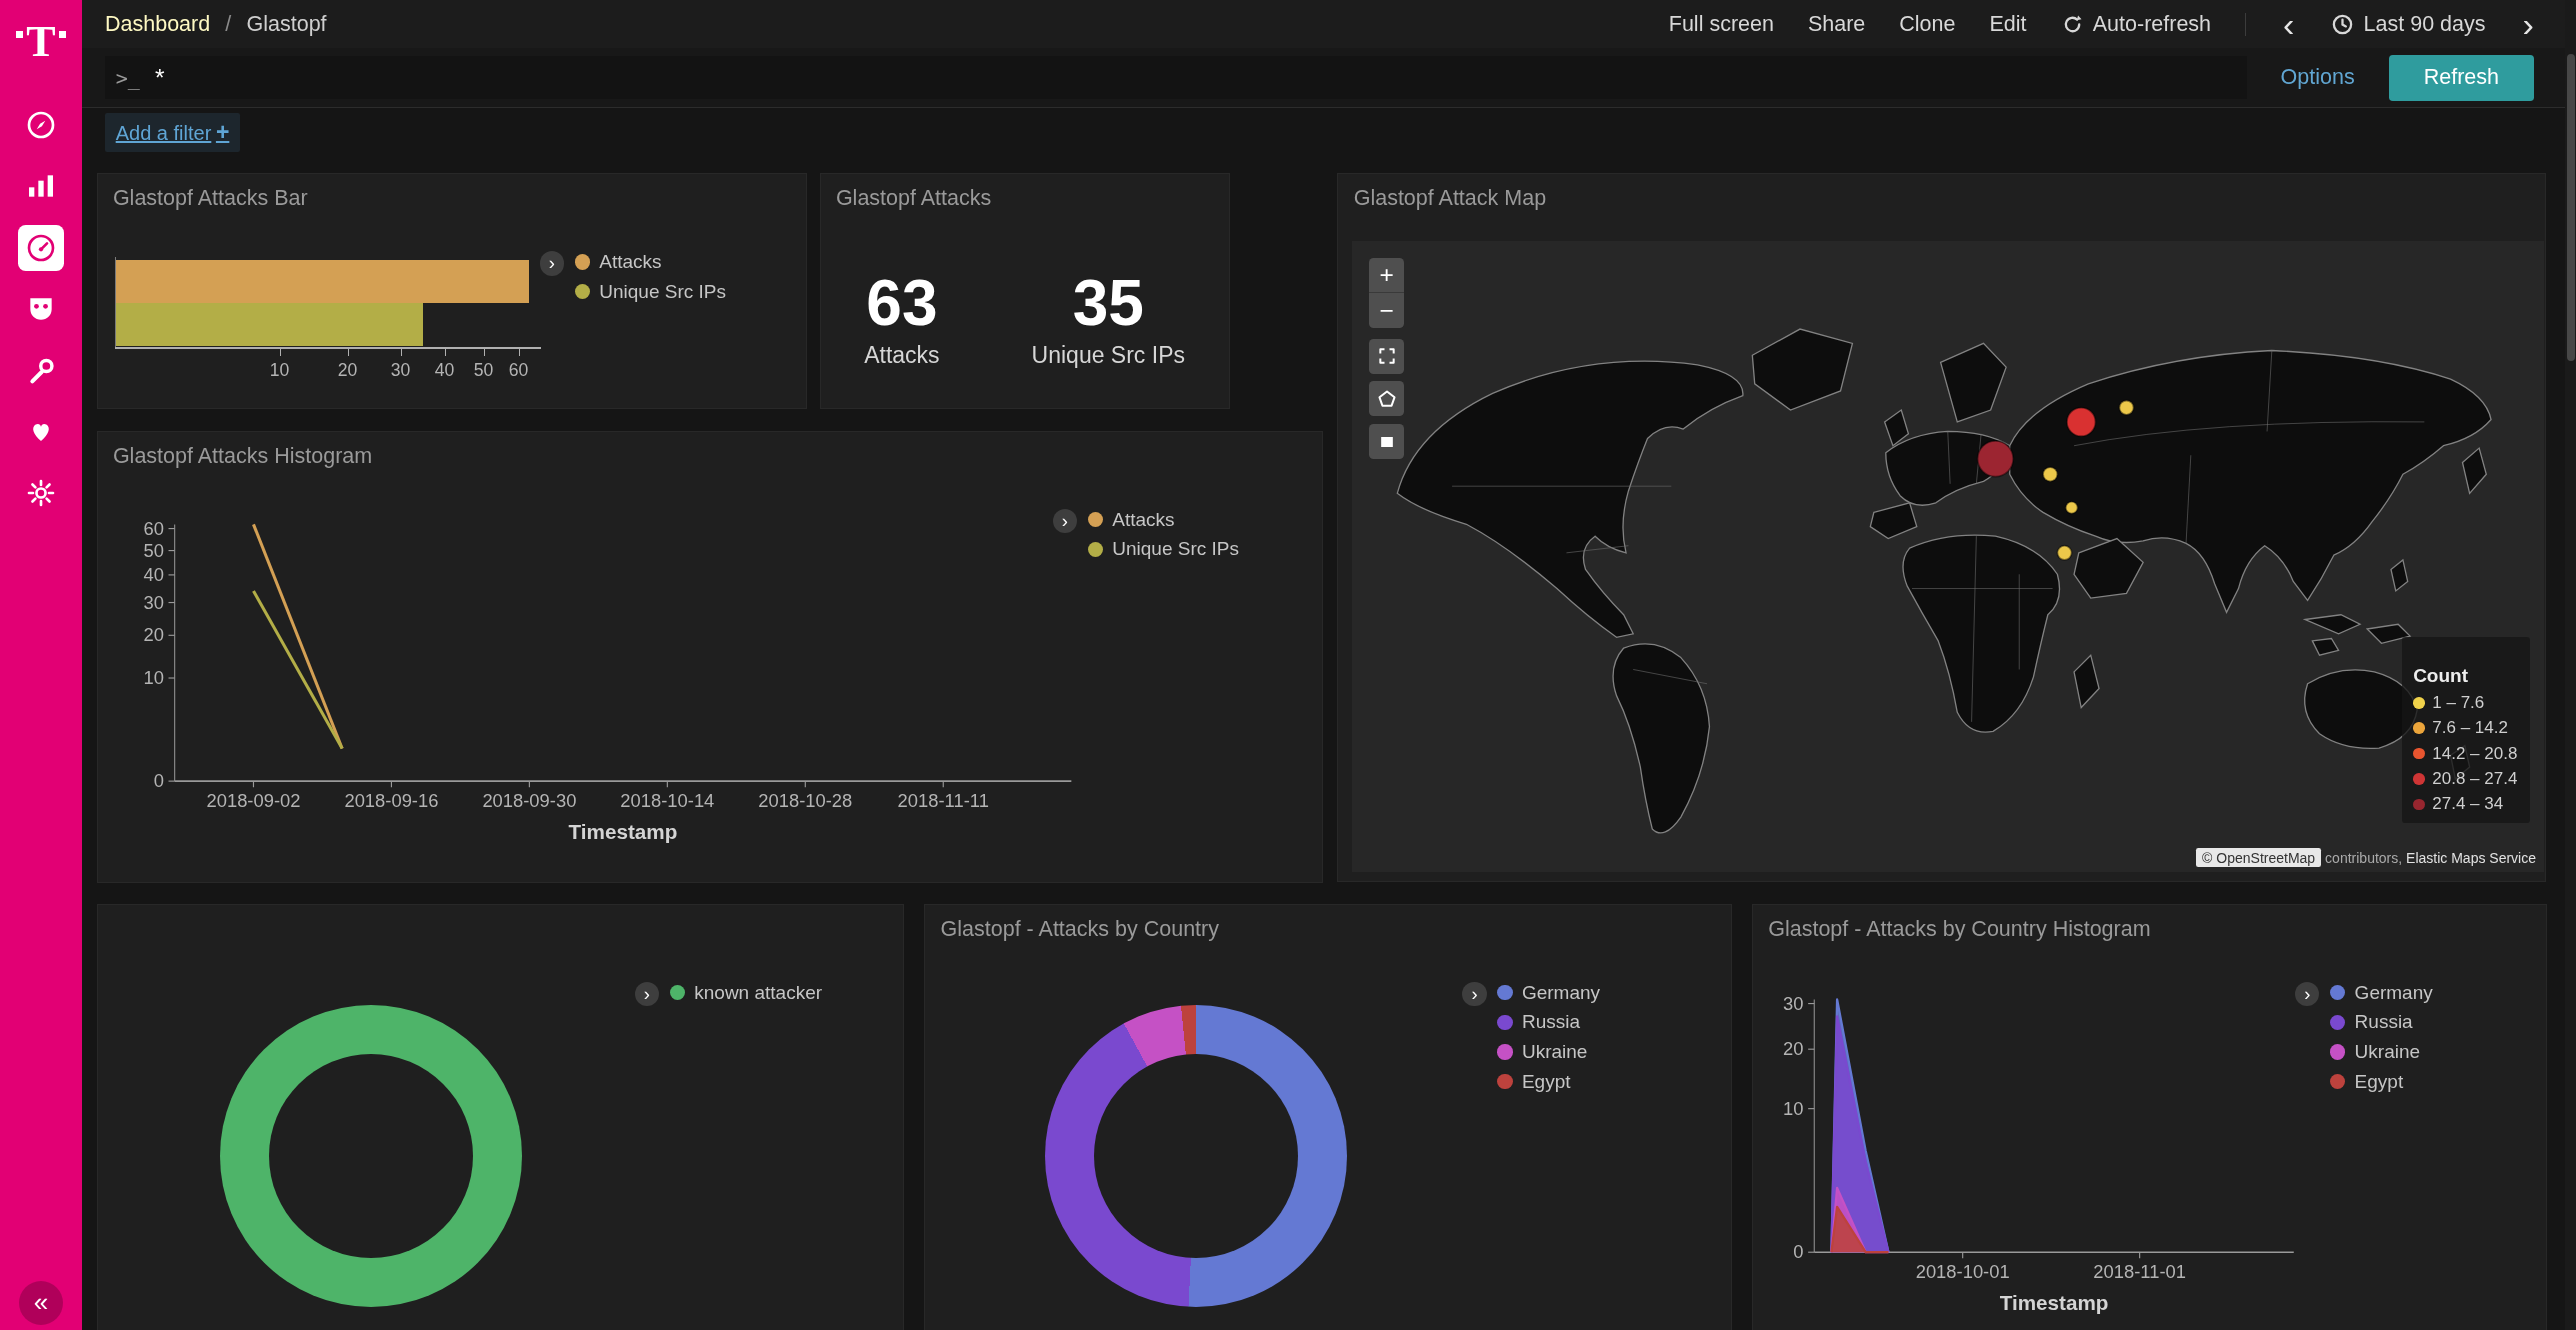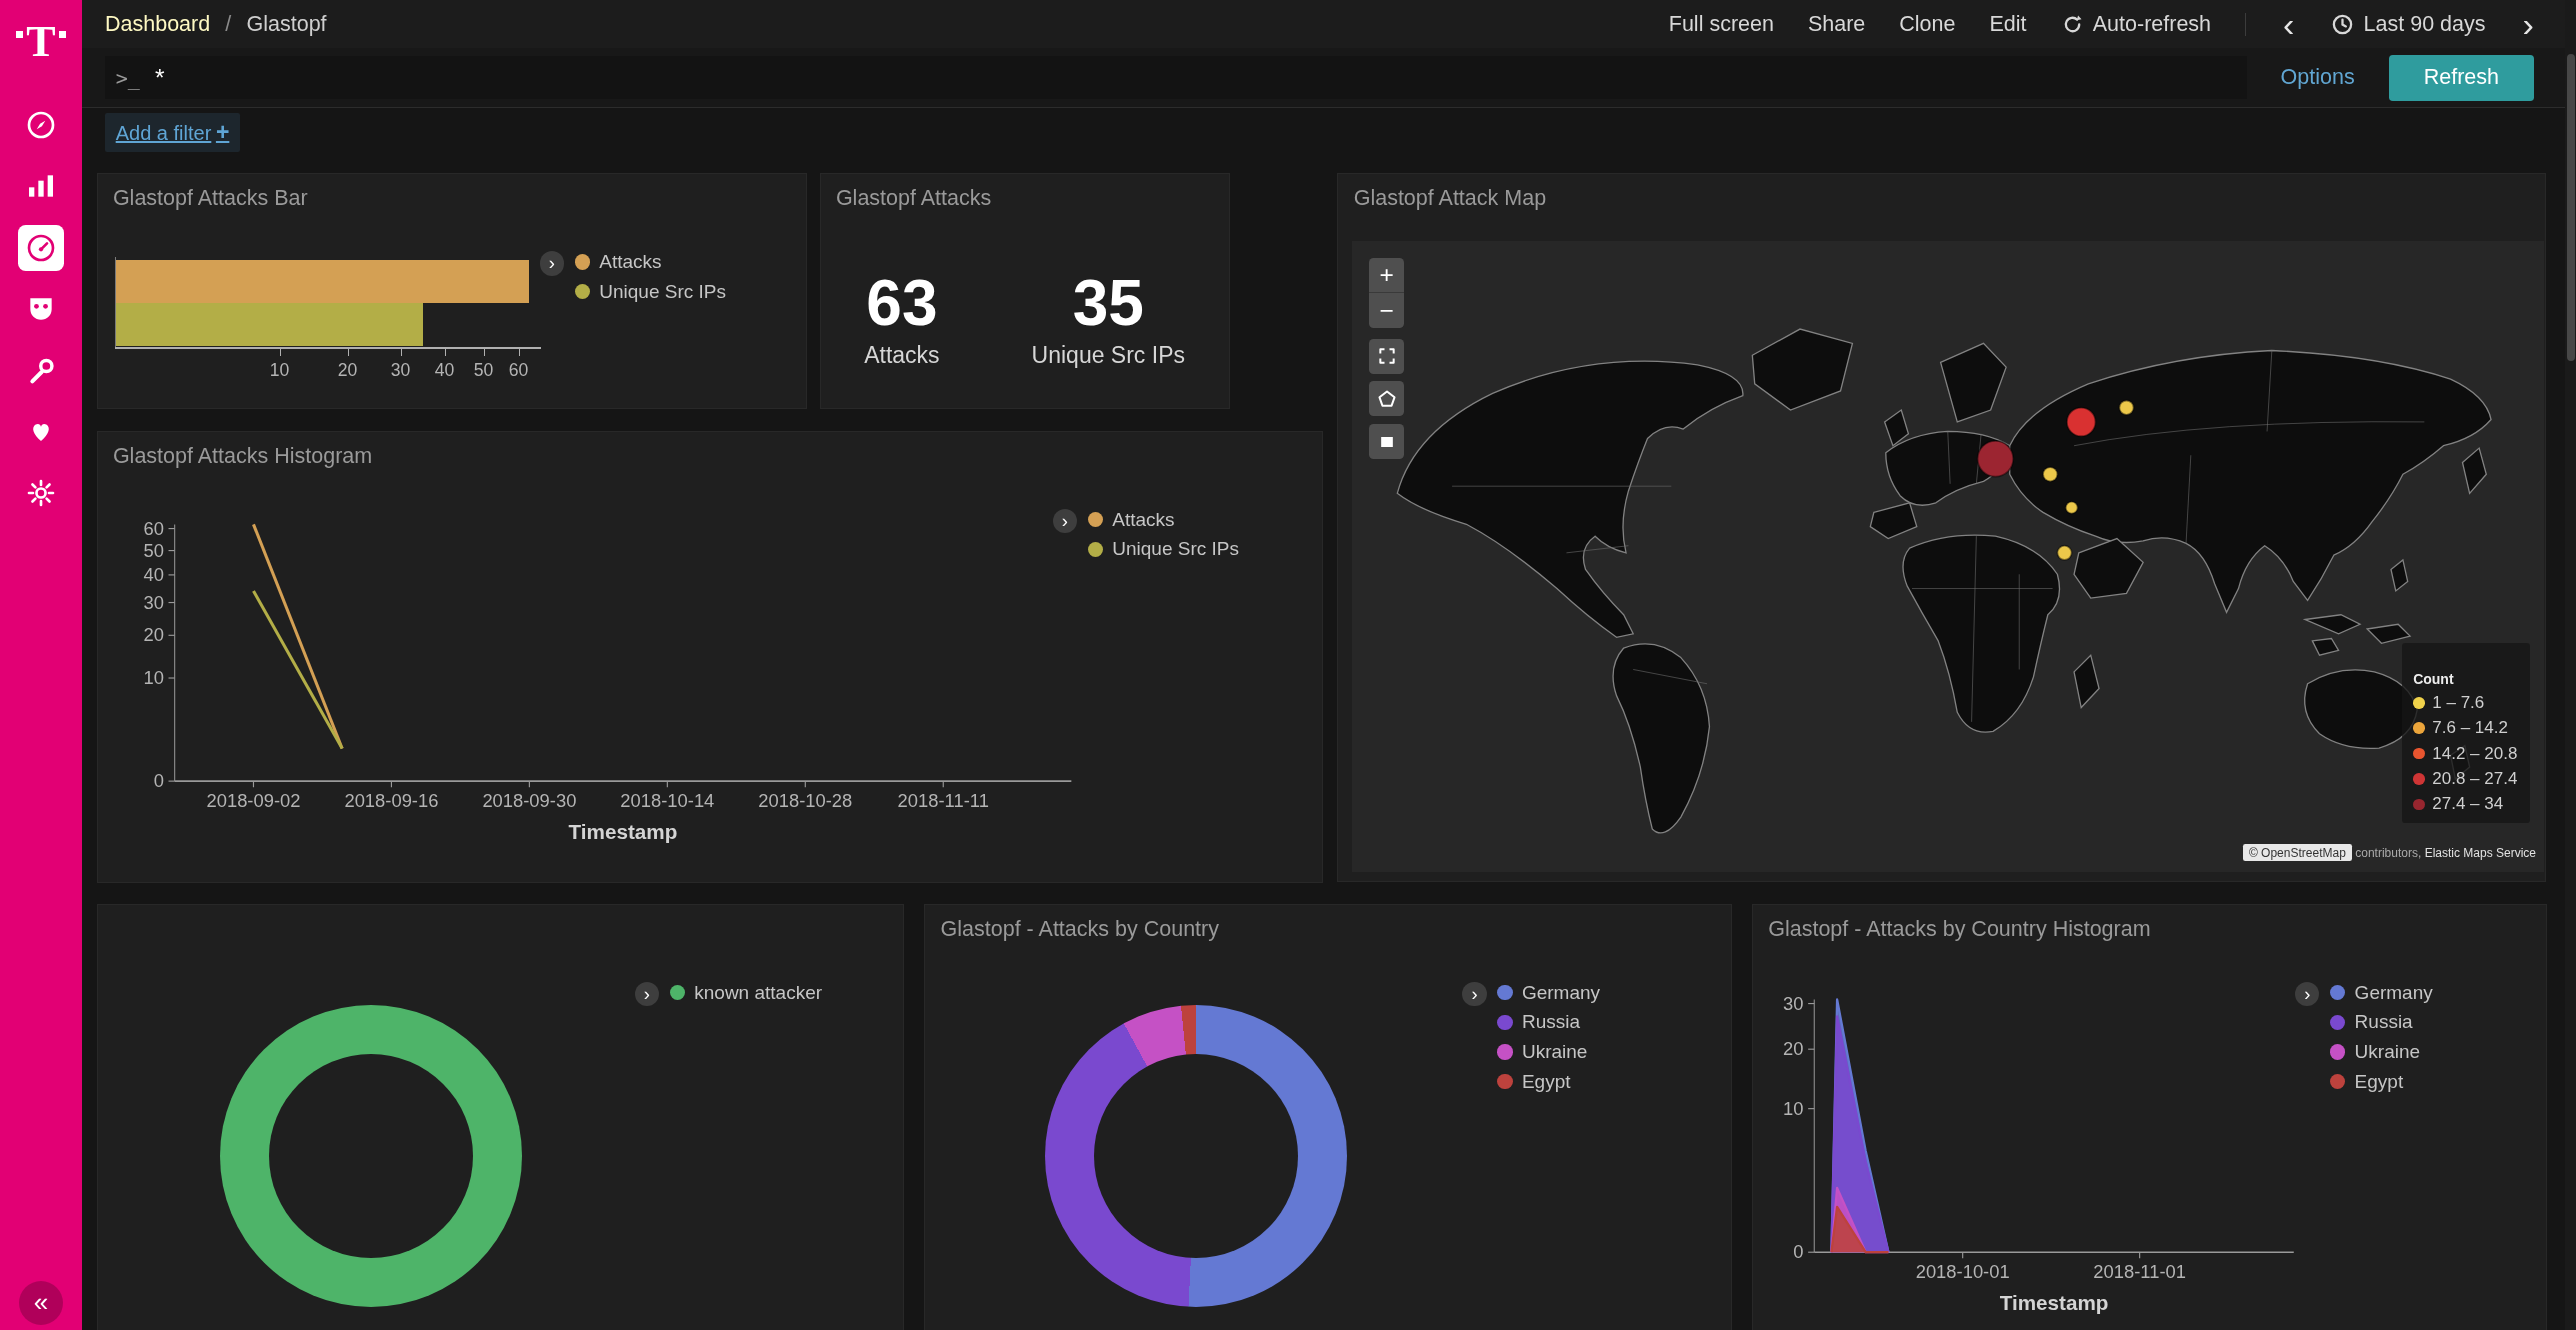--- a/index.html
+++ b/index.html
@@ -107,24 +107,24 @@
   .map-controls { position: absolute; left: 17px; top: 17px; display: flex; flex-direction: column; }
   .mbtn { width: 35px; height: 35px; background: #4f4f4f; color: #fff; border: none; display: flex;
     align-items: center; justify-content: center; font-size: 24.5px; cursor: pointer; border-radius: 4.6px; margin-bottom: 7.7px; }
   .mbtn-group { border-radius: 4.6px; overflow: hidden; margin-bottom: 10.7px; display: flex; flex-direction: column; }
   .mbtn-group .mbtn { border-radius: 0; margin: 0; }
   .mbtn-group .mbtn:first-child { border-bottom: 0.8px solid #3a3a3a; }
   .mbtn svg { width: 20px; height: 20px; }
   .mbtn .stk { stroke: #fff; fill: none; stroke-width: 2.4; stroke-linejoin: round; }
   .mbtn .fil { fill: #fff; }
   .map-legend { position: absolute; right: 14px; bottom: 49px; background: rgba(22,22,22,0.78); padding: 7.7px 12.3px 3.1px 10.7px; border-radius: 3.1px; }
-  .map-legend .legend-title { font-size: 14px; font-weight: 700; color: #ededed; margin-bottom: 6.1px; margin-top: 20px; }
+  .map-legend .legend-title { font-size: 19px; font-weight: 700; color: #ededed; margin-bottom: 6.1px; margin-top: 20px; }
   .map-legend .legend-row { display: flex; align-items: center; gap: 7.7px; margin-bottom: 5.4px; font-size: 17px; color: #cfcfcf; }
   .map-legend .legend-dot { width: 11.5px; height: 11.5px; }
-  .map-attr { position: absolute; right: 7.7px; bottom: 12px; font-size: 12px; color: #aaa; }
+  .map-attr { position: absolute; right: 7.7px; bottom: 6px; font-size: 14px; color: #aaa; }
   .attr-pill { background: #e8e8e8; color: #333; padding: 1.5px 6.1px; border-radius: 2.3px; }
   .attr-strong { color: #e2e2e2; }
 
   
   .donut { position: absolute; width: 302px; height: 302px; border-radius: 50%; }
   .donut-hole { position: absolute; left: 49px; top: 49px; width: 204px; height: 204px; border-radius: 50%; background: #1f1f1f; }
 
   
   .scrollbar { position: absolute; right: 0; top: 0; width: 10.7px; height: 100%; background: #1a1a1a; }
   .scroll-thumb { position: absolute; right: 1.5px; top: 54px; width: 7.7px; height: 307px; background: #474747; border-radius: 4.6px; }

